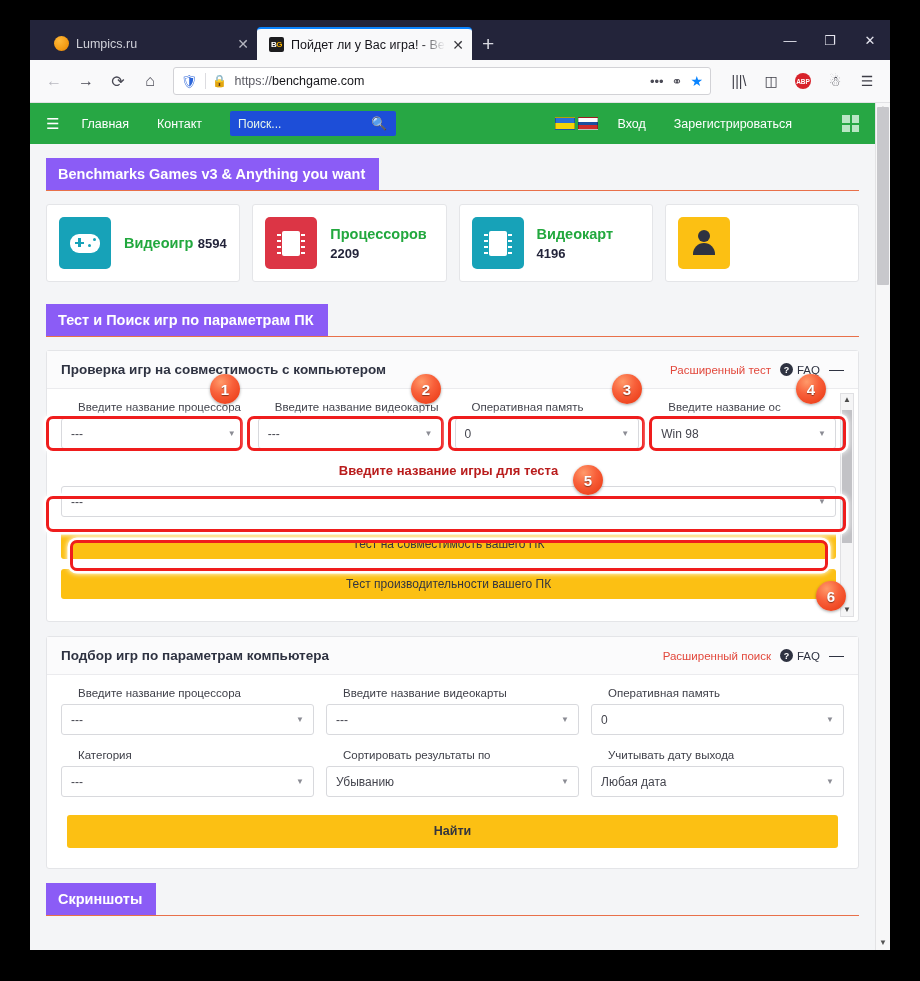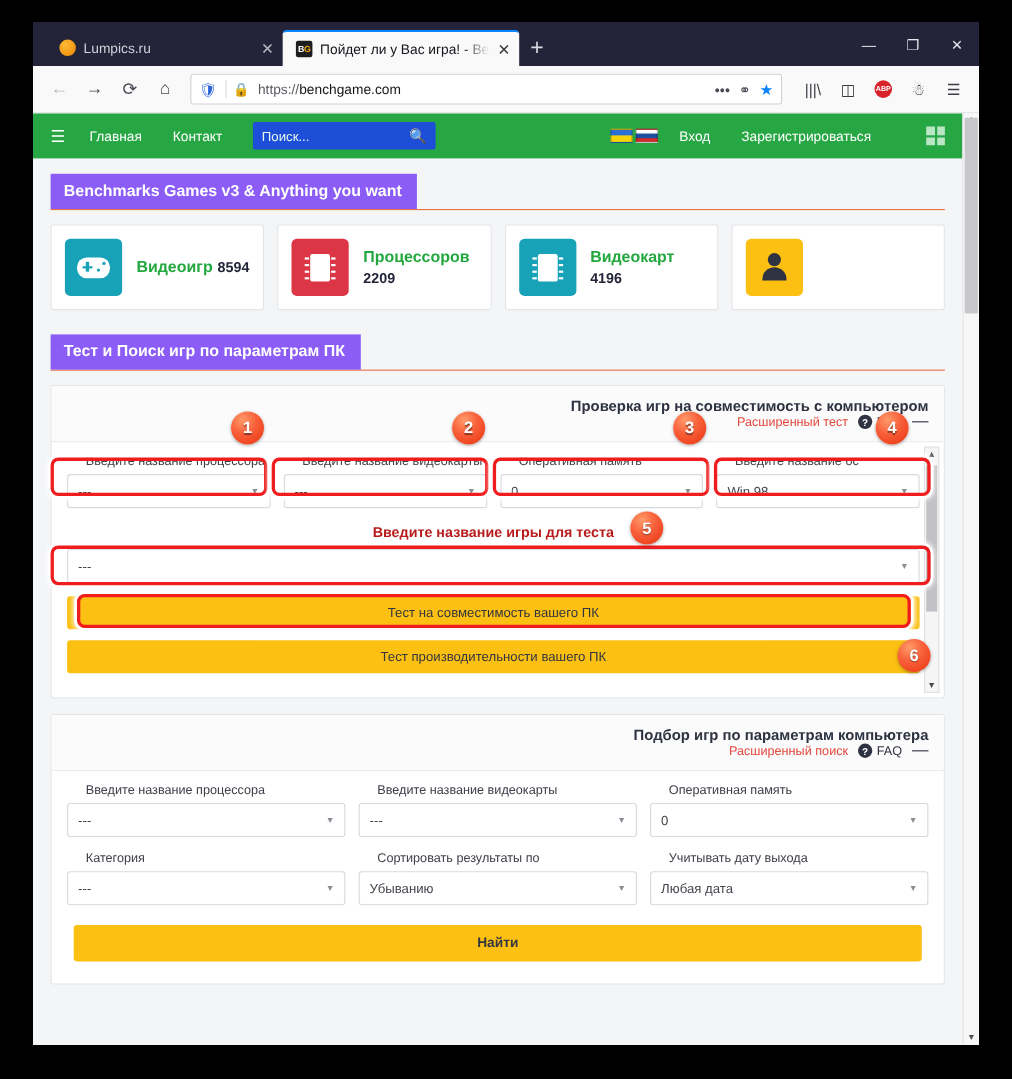--- a/index.html
+++ b/index.html
@@ -218,24 +218,23 @@
     position: absolute; left: 50%; bottom: 2px; transform: translateX(-50%);
     width: 22px; height: 12px; border-radius: 11px 11px 0 0; background: #2e3241;
   }
 
   
   .panel {
     background: #fff; border: 1px solid #e4e5e8; border-radius: 3px;
     margin-bottom: 14px;
   }
   .panel-head {
-    display: flex; align-items: flex-end;
+    display: flex; align-items: center;
     padding: 11px 14px; border-bottom: 1px solid #ebebee;
     background: #fbfbfc;
-    flex-direction: column;
   }
   .panel-head .ttl { font-size: 13.5px; font-weight: bold; color: #2e3241; }
   .panel-head .right { margin-left: auto; display: flex; align-items: center; gap: 9px; }
   .panel-head .adv { color: #e2483c; font-size: 11.5px; }
   .faq { display: flex; align-items: center; gap: 4px; font-size: 11.5px; color: #2e3241; }
   .faq .qm {
     width: 13px; height: 13px; border-radius: 50%;
     background: #2e3241; color: #fff; font-size: 9px; font-weight: bold;
     display: flex; align-items: center; justify-content: center;
   }
@@ -574,20 +573,23 @@
                 <div class="select">
                   <span class="val">Любая дата</span>
                   <span class="caret">▼</span>
                 </div>
               </div>
             </div>
             <div class="btn-find">Найти</div>
           </div>
         </div>
 
+        <div class="sectionhead" style="margin-top:14px">
+          <span class="tab-label">Скриншоты</span>
+        </div>
 
       </div>
     </div>
 
     <div class="pagescroll">
       <span class="arrow-up">▲</span>
       <span class="thumb"></span>
       <span class="arrow-dn">▼</span>
     </div>
 

